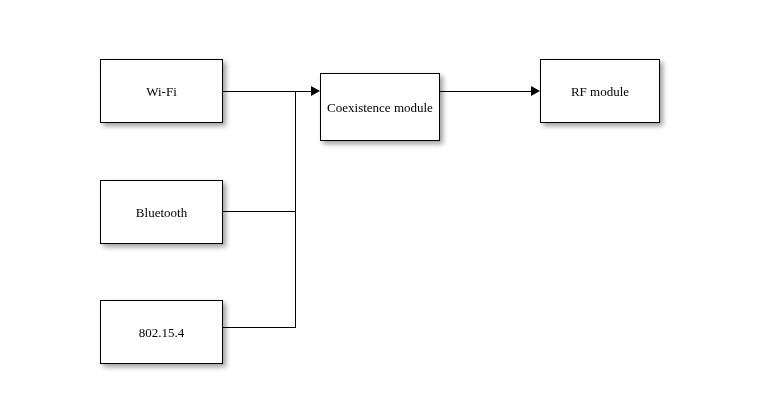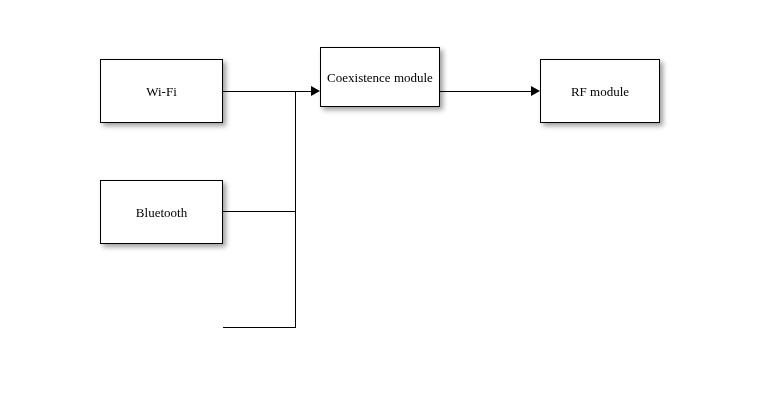--- a/index.html
+++ b/index.html
@@ -55,21 +55,21 @@
     height: 0;
     border-top: 5px solid transparent;
     border-bottom: 5px solid transparent;
     border-left: 9px solid #000000;
     z-index: 2;
   }
   
   #node-wifi      { left: 100px; top: 59px;  width: 123px; height: 64px; }
   #node-bluetooth { left: 100px; top: 180px; width: 123px; height: 64px; text-align: right; }
   #node-zigbee    { left: 100px; top: 300px; width: 123px; height: 64px; }
-  #node-coex      { left: 320px; top: 47px;  width: 120px; height: 60px; }
+  #node-coex      { left: 320px; top: 73px;  width: 120px; height: 68px; }
   #node-rf        { left: 540px; top: 59px;  width: 120px; height: 64px; }
 
   
   #edge-wifi-h    { left: 223px; top: 91px;  width: 88px; }
   #edge-bt-h      { left: 223px; top: 211px; width: 73px; }
   #edge-zb-h      { left: 223px; top: 327px; width: 73px; }
   #edge-trunk-v   { left: 295px; top: 91px;  height: 237px; }
   #edge-coex-rf-h { left: 440px; top: 91px;  width: 91px; }
 
   #arrow-into-coex { left: 311px; top: 86px; }
@@ -95,20 +95,23 @@
   <div class="arrow-head" id="arrow-into-rf"></div>
 
   <div class="node" id="node-wifi">
     <span class="node-label">Wi-Fi</span>
   </div>
 
   <div class="node" id="node-bluetooth">
     <span class="node-label">Bluetooth</span>
   </div>
 
+  <div class="node" id="node-zigbee">
+    <span class="node-label">802.15.4</span>
+  </div>
 
   <div class="node" id="node-coex">
     <span class="node-label">Coexistence module</span>
   </div>
 
   <div class="node" id="node-rf">
     <span class="node-label">RF module</span>
   </div>
 
 </div>

